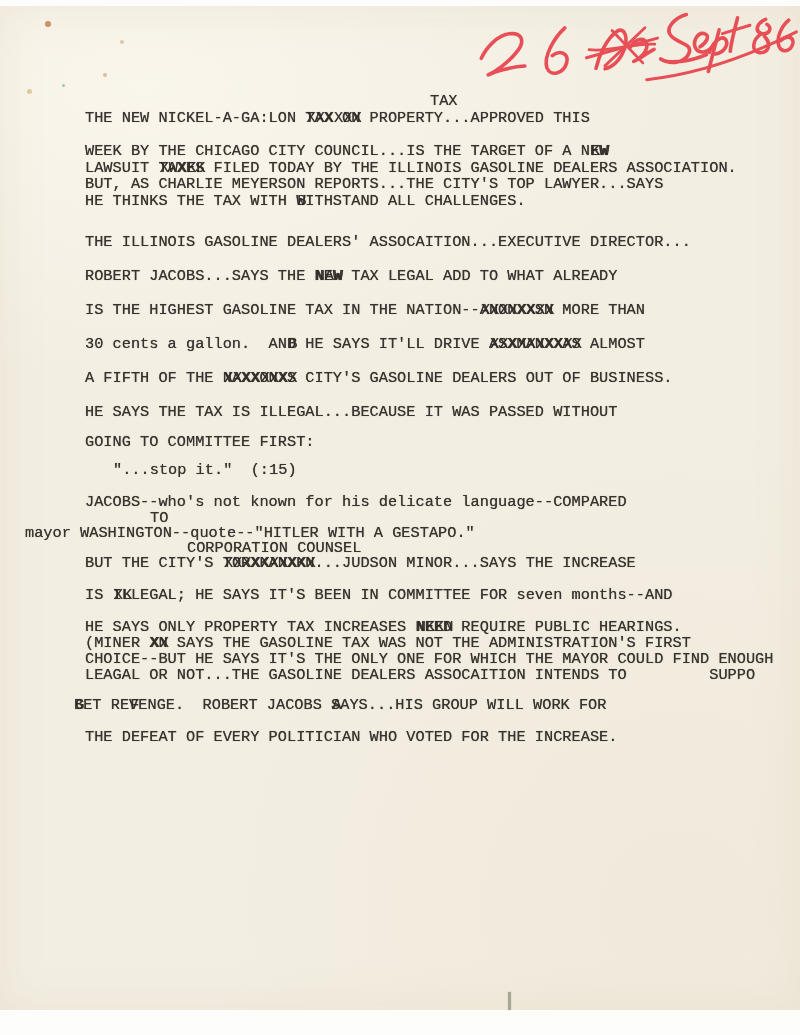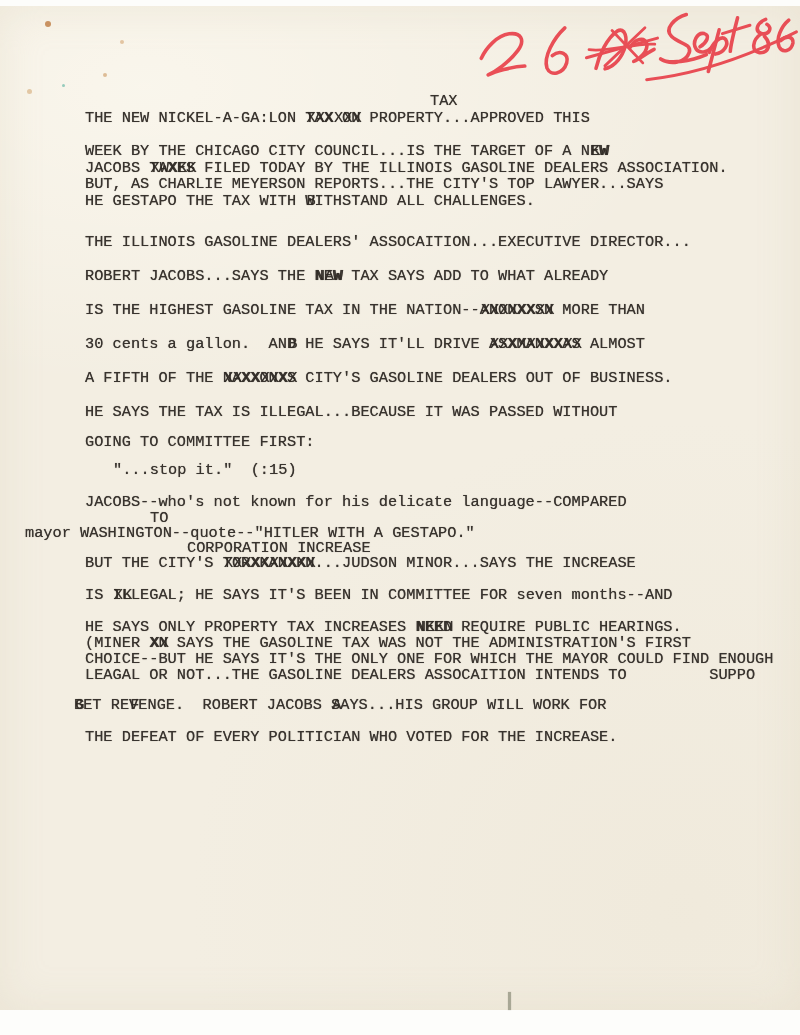--- a/index.html
+++ b/index.html
@@ -41,35 +41,35 @@
 </style>
 </head>
 <body>
 
 <div id="scan">
   <div id="paper">
     <div>
         <div class="tl" style="top: 87px; left: 430px;"><span class="seg">TAX</span></div>
         <div class="tl" style="top: 104px; left: 85px;"><span class="seg">THE NEW NICKEL-A-GA:LON </span><span class="seg" data-over="XXXXXX">TAX ON</span><span class="seg"> PROPERTY...APPROVED THIS</span></div>
         <div class="tl" style="top: 137px; left: 85px;"><span class="seg">WEEK BY THE CHICAGO CITY COUNCIL...IS THE TARGET OF A </span><span class="seg" data-over=" KW">NEW</span></div>
-        <div class="tl" style="top: 154px; left: 85px;"><span class="seg">JACOBS </span><span class="seg" data-over="XWXKK">TAXES</span><span class="seg"> FILED TODAY BY THE ILLINOIS GASOLINE DEALERS ASSOCIATION.</span></div>
+        <div class="tl" style="top: 154px; left: 85px;"><span class="seg">LAWSUIT </span><span class="seg" data-over="XWXKK">TAXES</span><span class="seg"> FILED TODAY BY THE ILLINOIS GASOLINE DEALERS ASSOCIATION.</span></div>
         <div class="tl" style="top: 170px; left: 85px;"><span class="seg">BUT, AS CHARLIE MEYERSON REPORTS...THE CITY'S TOP LAWYER...SAYS</span></div>
-        <div class="tl" style="top: 187px; left: 85px;"><span class="seg">HE GESTAPO THE TAX WITH </span><span class="seg" data-over="B">W</span><span class="seg">ITHSTAND ALL CHALLENGES.</span></div>
+        <div class="tl" style="top: 187px; left: 85px;"><span class="seg">HE THINKS THE TAX WITH </span><span class="seg" data-over="B">W</span><span class="seg">ITHSTAND ALL CHALLENGES.</span></div>
         <div class="tl" style="top: 228px; left: 85px; text-align: right;"><span class="seg">THE ILLINOIS GASOLINE DEALERS' ASSOCAITION...EXECUTIVE DIRECTOR...</span></div>
-        <div class="tl" style="top: 262px; left: 85px;"><span class="seg">ROBERT JACOBS...SAYS THE </span><span class="seg" data-over="NAW">NEW</span><span class="seg"> TAX SAYS ADD TO WHAT ALREADY</span></div>
+        <div class="tl" style="top: 262px; left: 85px;"><span class="seg">ROBERT JACOBS...SAYS THE </span><span class="seg" data-over="NAW">NEW</span><span class="seg"> TAX LEGAL ADD TO WHAT ALREADY</span></div>
         <div class="tl" style="top: 296px; left: 85px; text-align: right;"><span class="seg">IS THE HIGHEST GASOLINE TAX IN THE NATION--</span><span class="seg" data-over="XXXXXXXX">ANONXXSN</span><span class="seg"> MORE THAN</span></div>
         <div class="tl" style="top: 330px; left: 85px;"><span class="seg">30 cents a gallon.  AN</span><span class="seg" data-over="B">D</span><span class="seg"> HE SAYS IT'LL DRIVE </span><span class="seg" data-over="XXXXXXXXXX">ASXMANXXAS</span><span class="seg"> ALMOST</span></div>
         <div class="tl" style="top: 364px; left: 85px;"><span class="seg">A FIFTH OF THE </span><span class="seg" data-over="XXXXXXXX">NAXXONXS</span><span class="seg"> CITY'S GASOLINE DEALERS OUT OF BUSINESS.</span></div>
         <div class="tl" style="top: 398px; left: 85px;"><span class="seg">HE SAYS THE TAX IS ILLEGAL...BECAUSE IT WAS PASSED WITHOUT</span></div>
         <div class="tl" style="top: 428px; left: 85px;"><span class="seg">GOING TO COMMITTEE FIRST:</span></div>
         <div class="tl" style="top: 456px; left: 113px;"><span class="seg">"...stop it."  (:15)</span></div>
         <div class="tl" style="top: 488px; left: 85px; text-align: center;"><span class="seg">JACOBS--who's not known for his delicate language--COMPARED</span></div>
         <div class="tl" style="top: 504px; left: 150px;"><span class="seg">TO</span></div>
         <div class="tl" style="top: 519px; left: 25px;"><span class="seg">mayor WASHINGTON--quote--"HITLER WITH A GESTAPO."</span></div>
-        <div class="tl" style="top: 534px; left: 187px;"><span class="seg">CORPORATION INCREASE</span></div>
+        <div class="tl" style="top: 534px; left: 187px;"><span class="seg">CORPORATION COUNSEL</span></div>
         <div class="tl" style="top: 549px; left: 85px;"><span class="seg">BUT THE CITY'S </span><span class="seg" data-over="XXXXXXXXXX">TORXKANXKN</span><span class="seg">...JUDSON MINOR...SAYS THE INCREASE</span></div>
         <div class="tl" style="top: 581px; left: 85px;"><span class="seg">IS </span><span class="seg" data-over="XK">IL</span><span class="seg">LEGAL; HE SAYS IT'S BEEN IN COMMITTEE FOR seven months--AND</span></div>
         <div class="tl" style="top: 613px; left: 85px;"><span class="seg">HE SAYS ONLY PROPERTY TAX INCREASES </span><span class="seg" data-over="NKKN">NEED</span><span class="seg"> REQUIRE PUBLIC HEARINGS.</span></div>
         <div class="tl" style="top: 629px; left: 85px;"><span class="seg">(MINER </span><span class="seg" data-over="XX">XN</span><span class="seg"> SAYS THE GASOLINE TAX WAS NOT THE ADMINISTRATION'S FIRST</span></div>
         <div class="tl" style="top: 645px; left: 85px;"><span class="seg">CHOICE--BUT HE SAYS IT'S THE ONLY ONE FOR WHICH THE MAYOR COULD FIND ENOUGH</span></div>
         <div class="tl" style="top: 661px; left: 85px;"><span class="seg">LEAGAL OR NOT...THE GASOLINE DEALERS ASSOCAITION INTENDS TO         SUPPO</span></div>
         <div class="tl" style="top: 691px; left: 74px;"><span class="seg" data-over="G">B</span><span class="seg">ET RE</span><span class="seg" data-over="F">V</span><span class="seg">ENGE.  ROBERT JACOBS </span><span class="seg" data-over="A">S</span><span class="seg">AYS...HIS GROUP WILL WORK FOR</span></div>
         <div class="tl" style="top: 723px; left: 85px;"><span class="seg">THE DEFEAT OF EVERY POLITICIAN WHO VOTED FOR THE INCREASE.</span></div>
       </div>
     <div>

